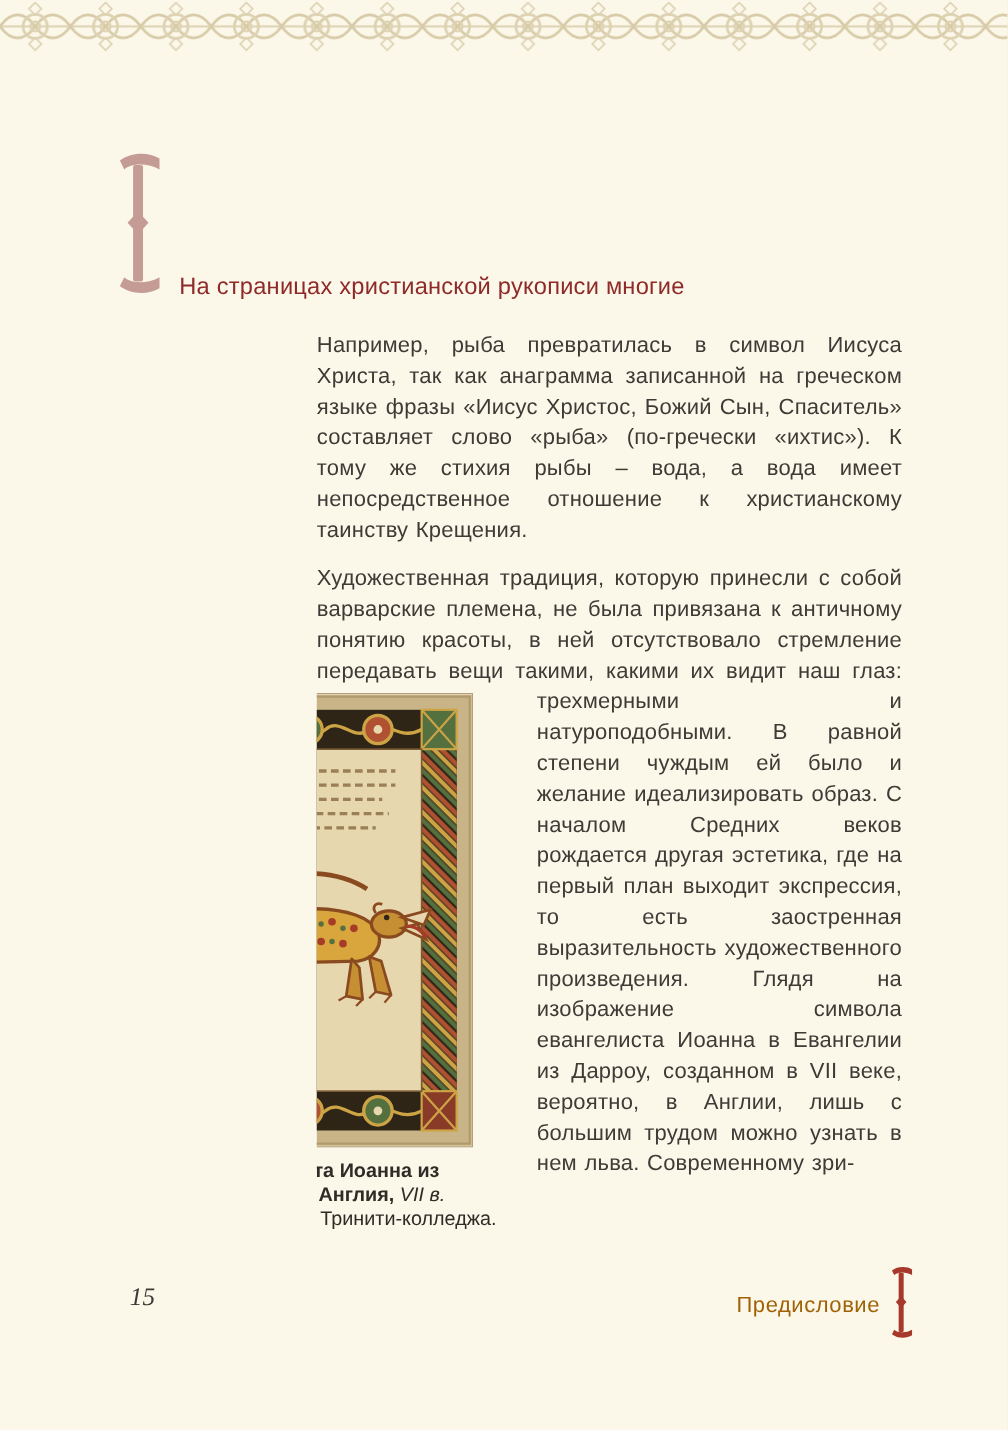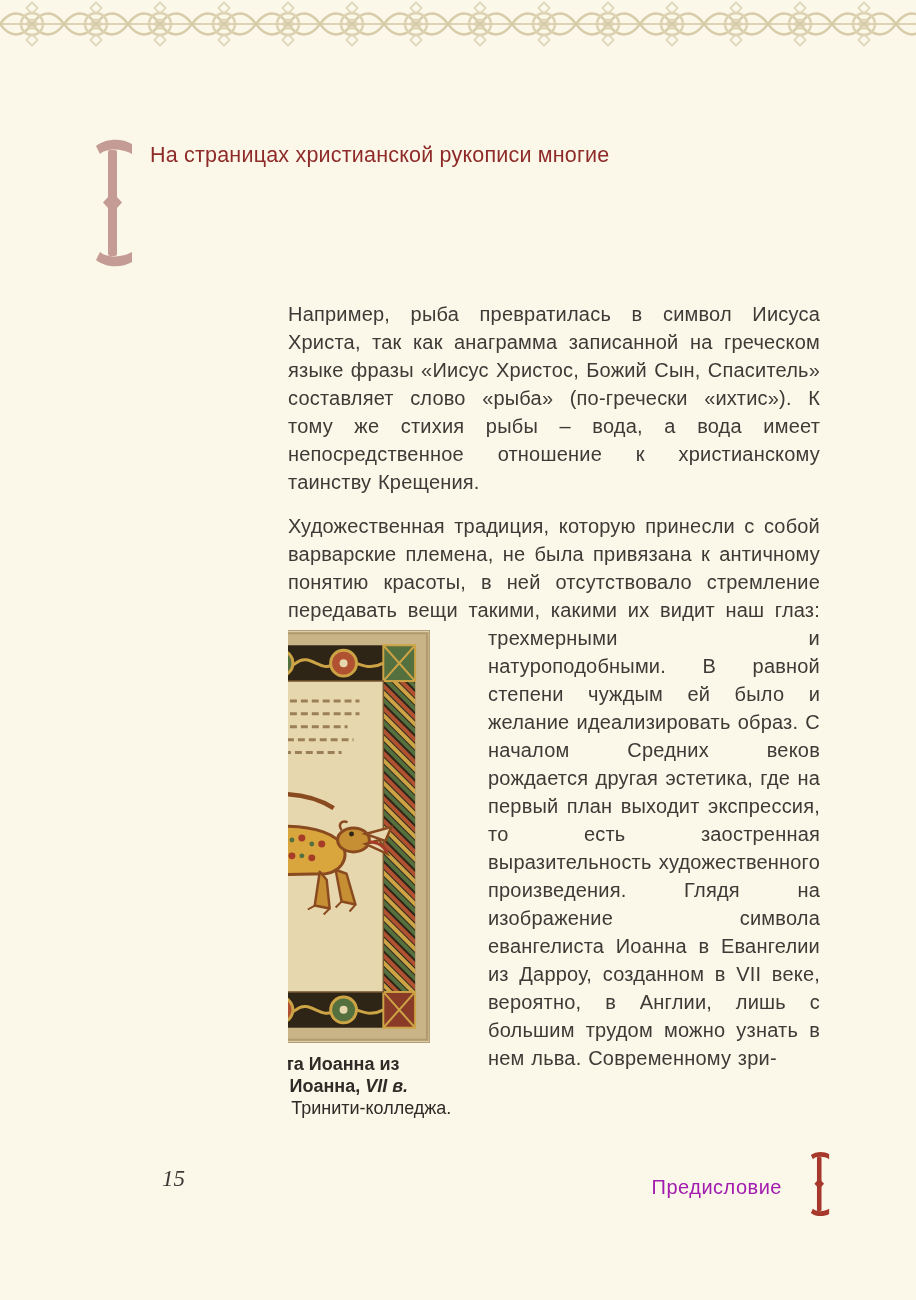--- a/index.html
+++ b/index.html
@@ -18,23 +18,23 @@
   }
 
   .top-band {
     position: absolute;
     top: 0; left: 0;
     width: 916px; height: 48px;
   }
 
   .lead-row {
     position: absolute;
-    left: 92px; top: 136px;
+    left: 105px; top: 136px;
     display: flex;
-    align-items: flex-start;
+    align-items: flex-end;
   }
   .initial-ornament { flex: 0 0 44px; margin-right: 14px; }
   .lead-text {
     width: 520px;
     margin-top: 4px;
     font-size: 21.5px;
     line-height: 30px;
     color: #8e2a28;
     letter-spacing: 0.2px;
   }
@@ -69,37 +69,36 @@
   .figure-caption {
     margin-top: 10px;
     font-size: 18px;
     line-height: 22px;
     text-align: left;
     letter-spacing: 0;
     word-spacing: normal;
     color: #2f2b27;
   }
   .cap-bold { font-weight: bold; }
-  .cap-italic { font-style: italic; font-weight: bold; }
+  .cap-italic { font-style: italic; }
 
   .footer-pagenum {
     position: absolute;
     left: 118px; top: 1166px;
     font-family: "Liberation Serif", serif;
     font-style: italic;
     font-size: 23px;
     color: #3e3a36;
-    margin-left: 44px;
   }
   .footer-title {
     position: absolute;
-    right: 134px; top: 1176px;
+    right: 116px; top: 1176px;
     font-size: 20px;
     letter-spacing: 0.5px;
-    color: #a21caf;
+    color: #a16207;
   }
   .footer-ornament {
     position: absolute;
     right: 84px; top: 1150px;
     width: 24px; height: 68px;
   }
 </style>
 </head>
 <body>
 
@@ -245,21 +244,21 @@
             <path d="M185 276 L178 280 M200 279 L194 285"></path>
             <path d="M212 272 L206 278 M226 275 L220 282"></path>
             <path d="M97 280 L90 284 M112 283 L105 289"></path>
             <path d="M123 278 L116 283 M137 281 L130 287"></path>
           </g>
         </g>
       </svg>
 
       <div class="figure-caption">
         <span class="cap-bold">Символ евангелиста Иоанна из евангелия Дарроу,</span>
-        <span class="cap-bold">Иоанна,</span>
+        <span class="cap-bold">Англия,</span>
         <span class="cap-italic">VII в.</span>
         <div>Дублин, библиотека Тринити-колледжа.</div>
       </div>
     </div>
 
     <div class="para">Например, рыба превратилась в символ Иисуса Христа, так как анаграмма записанной на греческом языке фразы «Иисус Христос, Божий Сын, Спаситель» составляет слово «рыба» (по-гречески «ихтис»). К тому же стихия рыбы – вода, а вода имеет непосредственное отношение к христианскому таинству Крещения.</div>
     <div class="para">Художественная традиция, которую принесли с собой варварские племена, не была привязана к античному понятию красоты, в ней отсутствовало стремление передавать вещи такими, какими их видит наш глаз: трехмерными и натуроподобными. В равной степени чуждым ей было и желание идеализировать образ. С началом Средних веков рождается другая эстетика, где на первый план выходит экспрессия, то есть заостренная выразительность художественного произведения. Глядя на изображение символа евангелиста Иоанна в Евангелии из Дарроу, созданном в VII веке, вероятно, в Англии, лишь с большим трудом можно узнать в нем льва. Современному зри-</div>
   </div>
 
   <div class="footer-pagenum">15</div>

